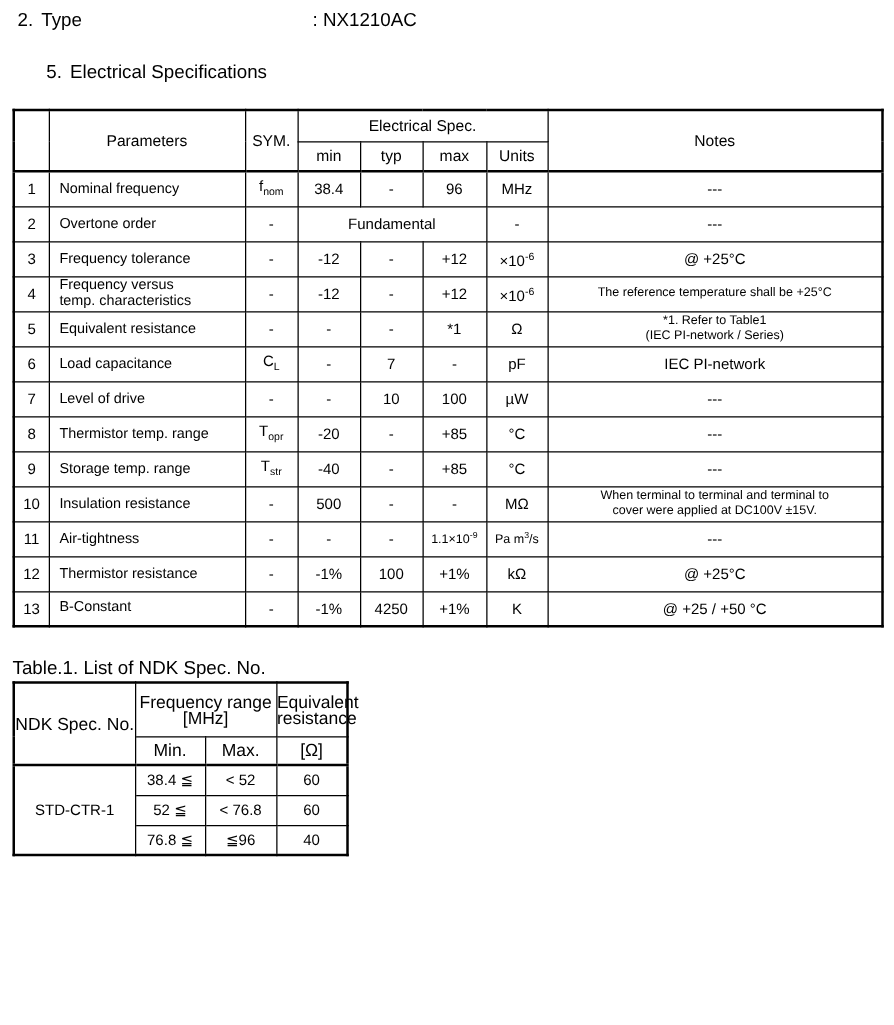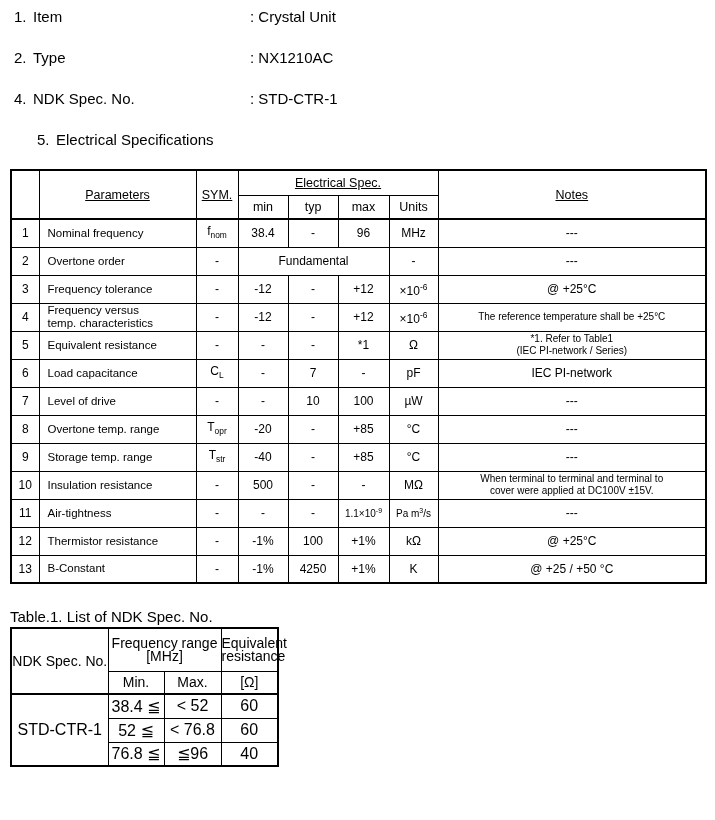--- a/index.html
+++ b/index.html
@@ -19,56 +19,48 @@
 
   table { border-collapse:collapse; table-layout:fixed; }
   th, td {
     border:1px solid #000; padding:0; font-weight:normal;
     text-align:center; vertical-align:middle;
   }
   sub { font-size:70%; }
   sup { font-size:70%; }
 
   table.spec { margin:21px 0 0 10px; width:695px; border:2px solid #000; }
-  .spec thead tr.h1 { height:25px;text-decoration:underline; }
+  .spec thead tr.h1 { height:25px; }
   .spec thead tr.h2 { height:24px; }
   .spec thead th { font-size:12.5px; }
   .spec tbody tr { height:28px; }
   .spec tbody td { font-size:12px; line-height:14px; }
   .spec tbody tr:first-child td { border-top:2px solid #000; }
   .spec td.c-param { text-align:left; padding-left:8px; font-size:11.5px; line-height:13px; }
   .spec td.small, .spec td .small { font-size:10px; line-height:12px; }
   .spec td.c-notes-sm { font-size:10px; line-height:12px; }
 
   .t1-title { font-size:15px; margin:24px 0 2px 10px; }
   table.t1 { margin-left:10px; width:267px; border:2px solid #000; }
   .t1 thead tr.h1 { height:43px; }
   .t1 thead tr.h2 { height:23px; }
   .t1 thead th { font-size:14px; line-height:13px; white-space:pre-line;margin-left:20px; }
   .t1 tbody tr { height:24px; }
-  .t1 tbody td { font-size:16px; }
+  .t1 tbody td { font-size:12px; }
   .t1 tbody tr:first-child td { border-top:2px solid #000; }
 </style>
 </head>
 <body>
 
 <div class="page">
 
   <div class="top">
     <div class="hline">
-      <span class="num">1.</span><span class="lbl">Item</span>
-      <span class="val">: Crystal Unit</span>
-    </div>
-    <div class="hline">
       <span class="num">2.</span><span class="lbl">Type</span>
       <span class="val">: NX1210AC</span>
-    </div>
-    <div class="hline">
-      <span class="num">4.</span><span class="lbl">NDK Spec. No.</span>
-      <span class="val">: STD-CTR-1</span>
     </div>
     <div class="hline section-line">
       <span class="num">5.</span><span class="lbl">Electrical Specifications</span>
     </div>
   </div>
 
   <table class="spec">
     <colgroup>
       <col style="width:28px">
         <col style="width:157px">
@@ -158,21 +150,21 @@
           <td class="c-param">Level of drive</td>
           <td>-</td>
           <td>-</td>
           <td>10</td>
           <td>100</td>
           <td>µW</td>
           <td>---</td>
         </tr>
         <tr>
           <td class="c-no">8</td>
-          <td class="c-param">Overtone temp. range</td>
+          <td class="c-param">Thermistor temp. range</td>
           <td>T<sub>opr</sub></td>
           <td>-20</td>
           <td>-</td>
           <td>+85</td>
           <td>°C</td>
           <td>---</td>
         </tr>
         <tr>
           <td class="c-no">9</td>
           <td class="c-param">Storage temp. range</td>

